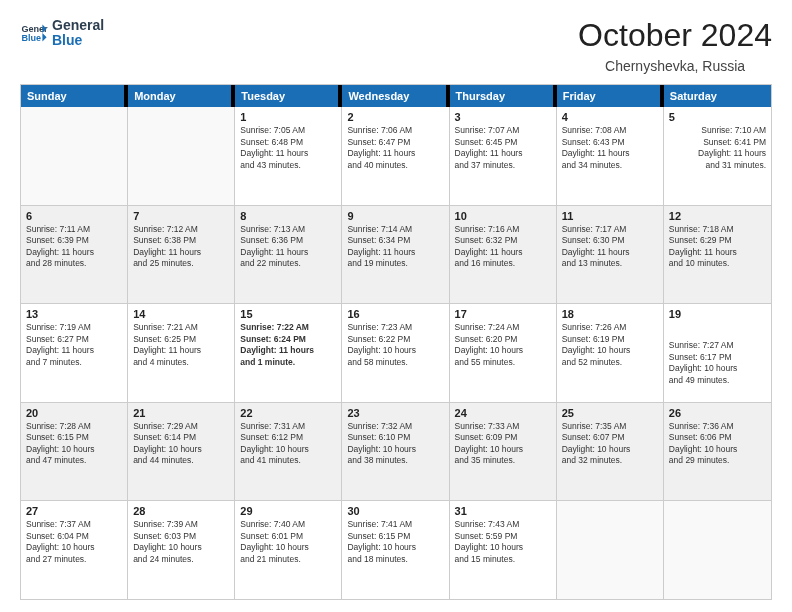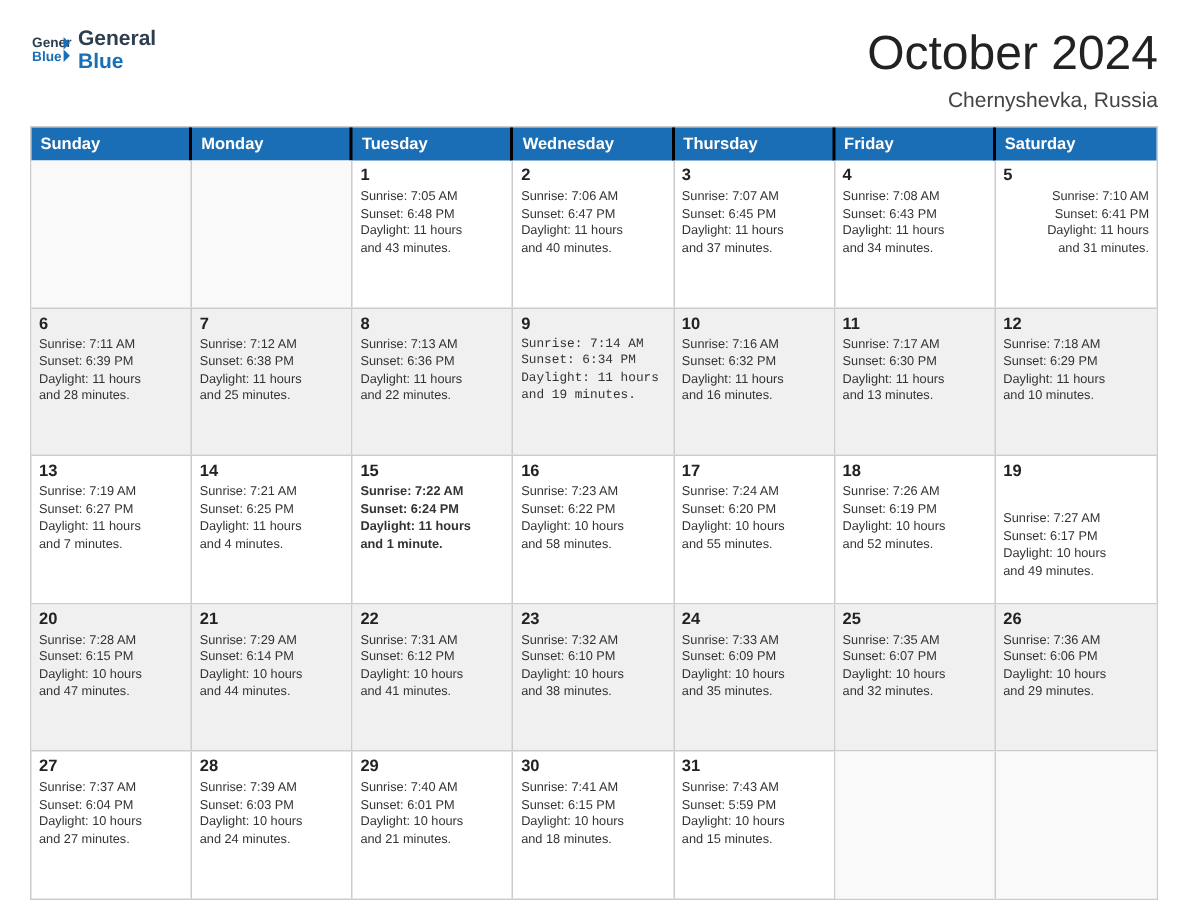--- a/index.html
+++ b/index.html
@@ -26,21 +26,21 @@
     .logo {
       display: flex;
       align-items: center;
       gap: 4px;
     }
     .logo-icon {
       width: 28px;
       height: 28px;
     }
     .title-block {
-      text-align: right;
+      text-align: center;
     }
     .month-title {
       font-size: 32px;
       font-weight: 300;
       color: #222;
       line-height: 1.1;
     }
     .location {
       font-size: 14px;
       color: #444;
@@ -56,21 +56,21 @@
       display: grid;
       grid-template-columns: repeat(7, 1fr);
       background: #1a6eb5;
     }
     .cal-header-cell {
       color: #fff;
       font-size: 11px;
       font-weight: bold;
       padding: 5px 6px;
       text-align: left;
-      border-right: 2px solid #000000;
+      border-right: 4px solid #000000;
     }
     .cal-header-cell:last-child { border-right: none; }
     .cal-body {
       flex: 1;
       display: flex;
       flex-direction: column;
     }
     .cal-row {
       display: grid;
       grid-template-columns: repeat(7, 1fr);
@@ -193,21 +193,21 @@
           </div>
           <div class="cal-cell">
             <div class="day-num">8</div>
             <div class="cell-text" style="white-space: pre-line;">Sunrise: 7:13 AM
 Sunset: 6:36 PM
 Daylight: 11 hours
 and 22 minutes.</div>
           </div>
           <div class="cal-cell">
             <div class="day-num">9</div>
-            <div class="cell-text" style="white-space: pre-line; font-family: Liberation Mono, monospace;">Sunrise: 7:14 AM
+            <div class="cell-text" style="white-space: pre-line;">Sunrise: 7:14 AM
 Sunset: 6:34 PM
 Daylight: 11 hours
 and 19 minutes.</div>
           </div>
           <div class="cal-cell">
             <div class="day-num">10</div>
             <div class="cell-text" style="white-space: pre-line;">Sunrise: 7:16 AM
 Sunset: 6:32 PM
 Daylight: 11 hours
 and 16 minutes.</div>

